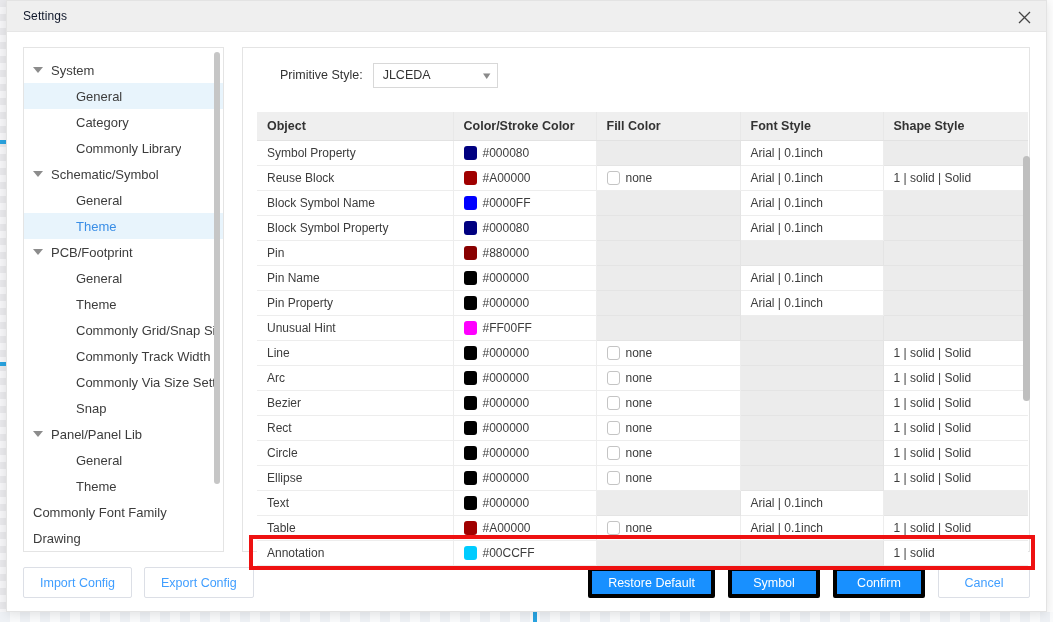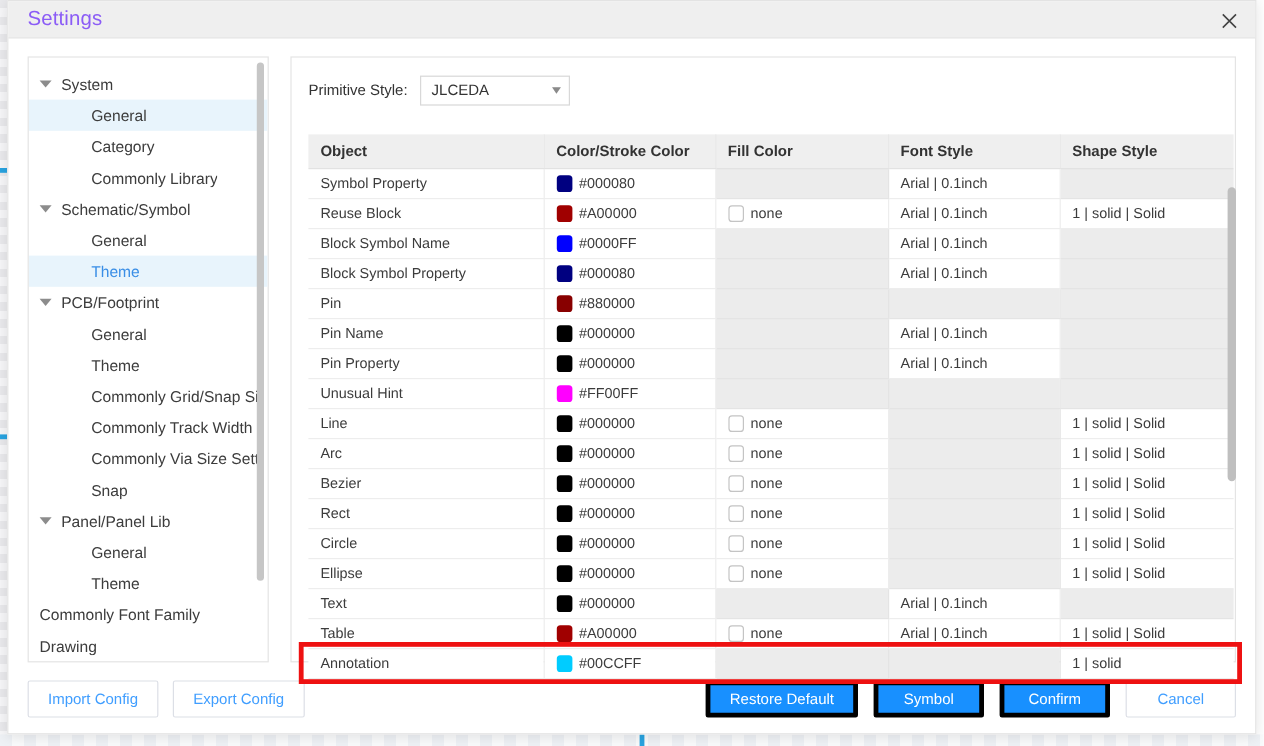--- a/index.html
+++ b/index.html
@@ -35,21 +35,21 @@
   }
 
   
   #titlebar {
     height: 31px; flex: 0 0 31px;
     background: #efefef;
     border-bottom: 1px solid #e6e6e6;
     display: flex; align-items: center;
     position: relative;
   }
-  #title-text { margin-left: 16px; font-size: 17px; color: #8b5cf6; letter-spacing: .1px; }
+  #title-text { margin-left: 16px; font-size: 12px; color: #0f172a; letter-spacing: .1px; }
   #close-btn {
     position: absolute; right: 10px; top: 4px;
     width: 24px; height: 24px;
     display: flex; align-items: center; justify-content: center;
     cursor: pointer; color: #4a4a4a;
   }
 
   
   #dlg-body { flex: 1 1 auto; display: flex; padding: 15px 16px 0 16px; min-height: 0; }
 
@@ -87,21 +87,21 @@
   }
 
   
   #content {
     flex: 1 1 auto; margin-left: 18px; height: 505px;
     border: 1px solid #e4e4e4; background: #fff;
     padding: 14px 14px 0 14px;
     display: flex; flex-direction: column; min-width: 0;
     position: relative;
   }
-  #style-row { display: flex; align-items: center; height: 26px; flex: 0 0 auto; }
+  #style-row { display: flex; align-items: center; height: 26px; flex: 0 0 auto; margin-left: 23px; }
   #style-label { font-size: 12.5px; color: #333; margin-right: 10px; }
   #style-select {
     width: 125px; height: 25px;
     border: 1px solid #d8d8d8; background: #fff;
     display: flex; align-items: center; justify-content: space-between;
     padding: 0 7px 0 9px; font-size: 12.5px; color: #333; cursor: pointer;
   }
   .chevron-down { color: #8a8a8a; font-size: 11px; line-height: 1; transform: scaleX(1.35); }
 
   

